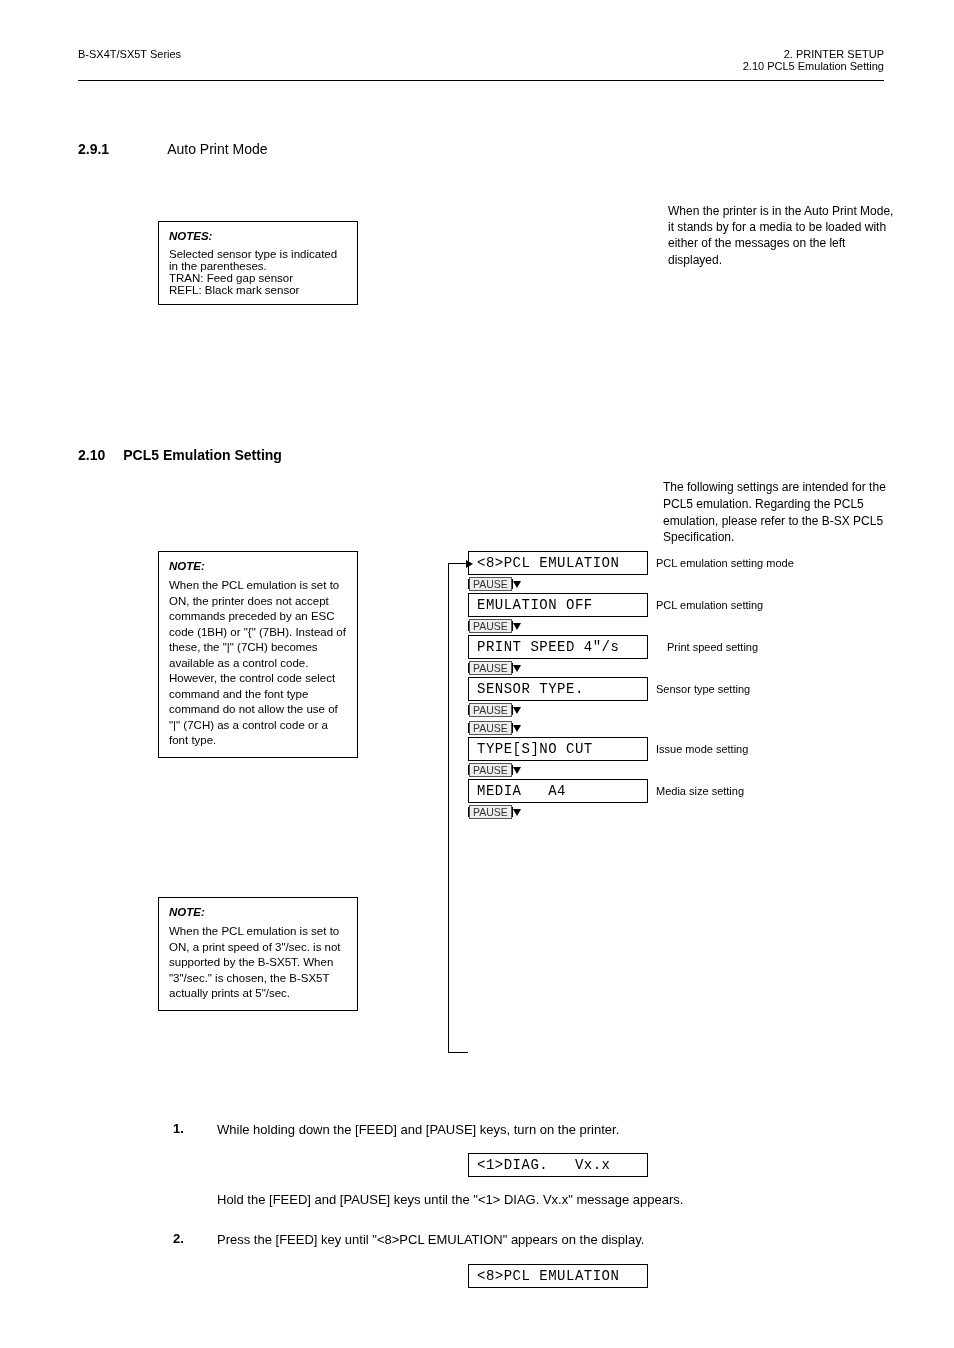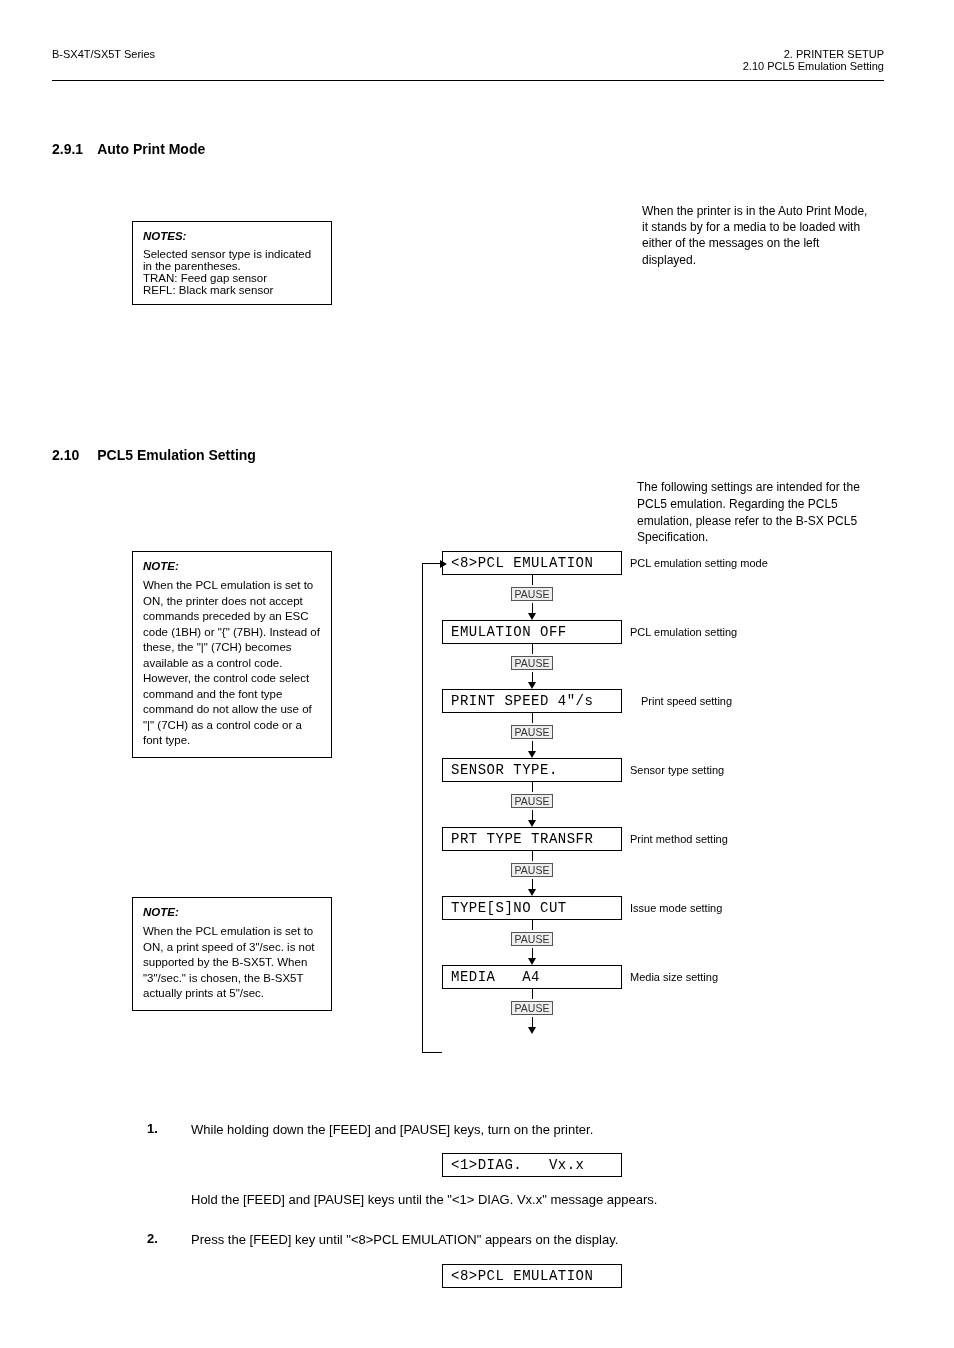--- a/index.html
+++ b/index.html
@@ -5,43 +5,44 @@
     * { margin: 0; padding: 0; box-sizing: border-box; }
     body {
       width: 954px;
       font-family: Arial, Helvetica, sans-serif;
       font-size: 13px;
       color: #000;
       background: #fff;
       position: relative;
     }
     .page {
-      padding: 48px 70px 40px 52px;
+      padding: 48px 70px 40px 78px;
     }
     .header-line {
       display: flex;
       justify-content: space-between;
       font-size: 11px;
       margin-bottom: 8px;
     }
     .header-right { text-align: right; }
     .hr-top { border-top: 1.5px solid #000; margin-top: 4px; }
     .section-row {
       display: flex;
       align-items: flex-start;
       margin-top: 60px;
     }
     .section-num {
       font-weight: bold;
       font-size: 14px;
       margin-right: 14px;
     }
     .section-title {
-      font-weight: bold;
-      font-size: 14px;
+      font-weight: normal;
+      font-size: 14px;
+      margin-left: 44px;
     }
     .lcd-stack {
       position: absolute;
       left: 390px;
     }
     .lcd-box {
       border: 1px solid #000;
       padding: 3px 8px;
       font-family: 'Courier New', monospace;
       font-size: 14px;
@@ -77,21 +78,21 @@
       width: 180px;
       text-align: left;
       background: #fff;
     }
     .flow-label {
       font-size: 11px;
       margin-left: 4px;
     }
     .flow-connector {
       display: flex;
-      flex-direction: column;
+      flex-direction: row;
       align-items: center;
       width: 180px;
       position: relative;
     }
     .vline-short {
       width: 1px;
       background: #000;
       height: 10px;
     }
     .keyimg {
@@ -220,24 +221,20 @@
         <div class="flow-box">SENSOR TYPE.</div>
         <span class="flow-label" style="margin-left:8px;">Sensor type setting</span>
       </div>
       <div class="flow-connector">
         <div class="vline-short"></div>
         <div class="keyimg">PAUSE</div>
         <div class="vline-short"></div>
         <div class="arrowdown"></div>
       </div>
 
-      <div style="display:flex; align-items:center;">
-        <div class="flow-box">PRT TYPE TRANSFR</div>
-        <span class="flow-label" style="margin-left:8px;">Print method setting</span>
-      </div>
       <div class="flow-connector">
         <div class="vline-short"></div>
         <div class="keyimg">PAUSE</div>
         <div class="vline-short"></div>
         <div class="arrowdown"></div>
       </div>
 
       <div style="display:flex; align-items:center;">
         <div class="flow-box">TYPE[S]NO CUT</div>
         <span class="flow-label" style="margin-left:8px;">Issue mode setting</span>

